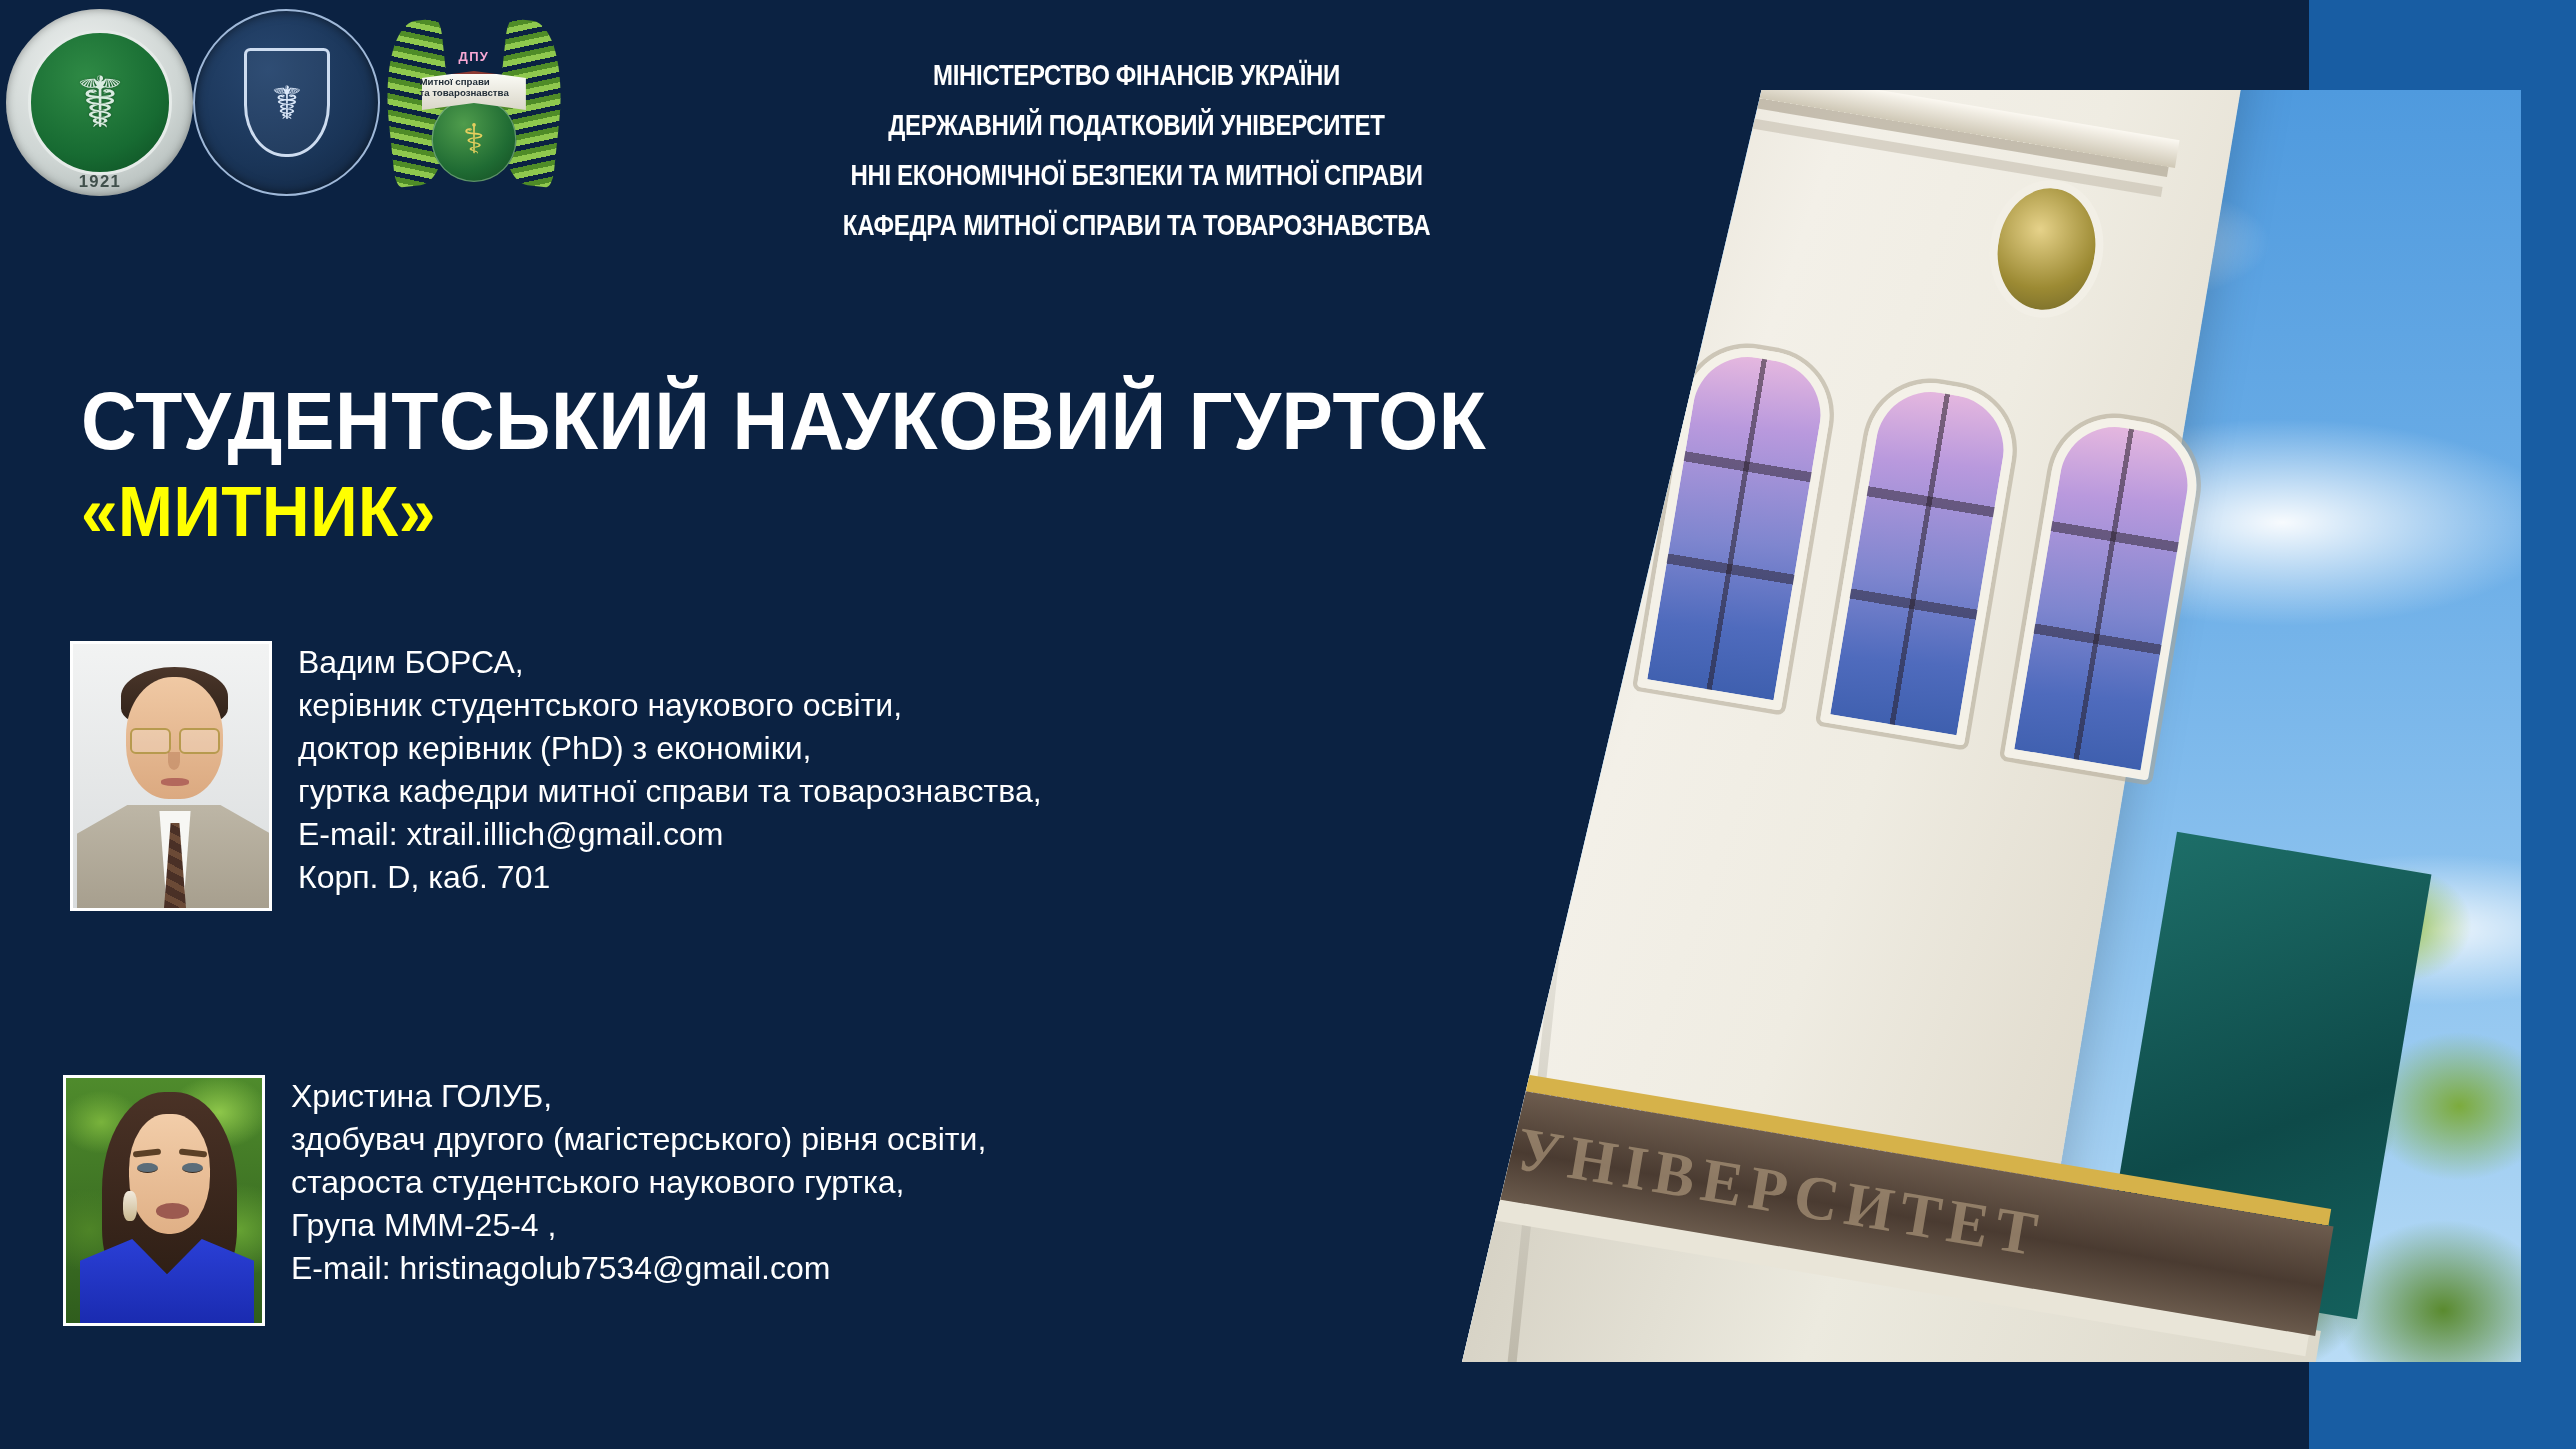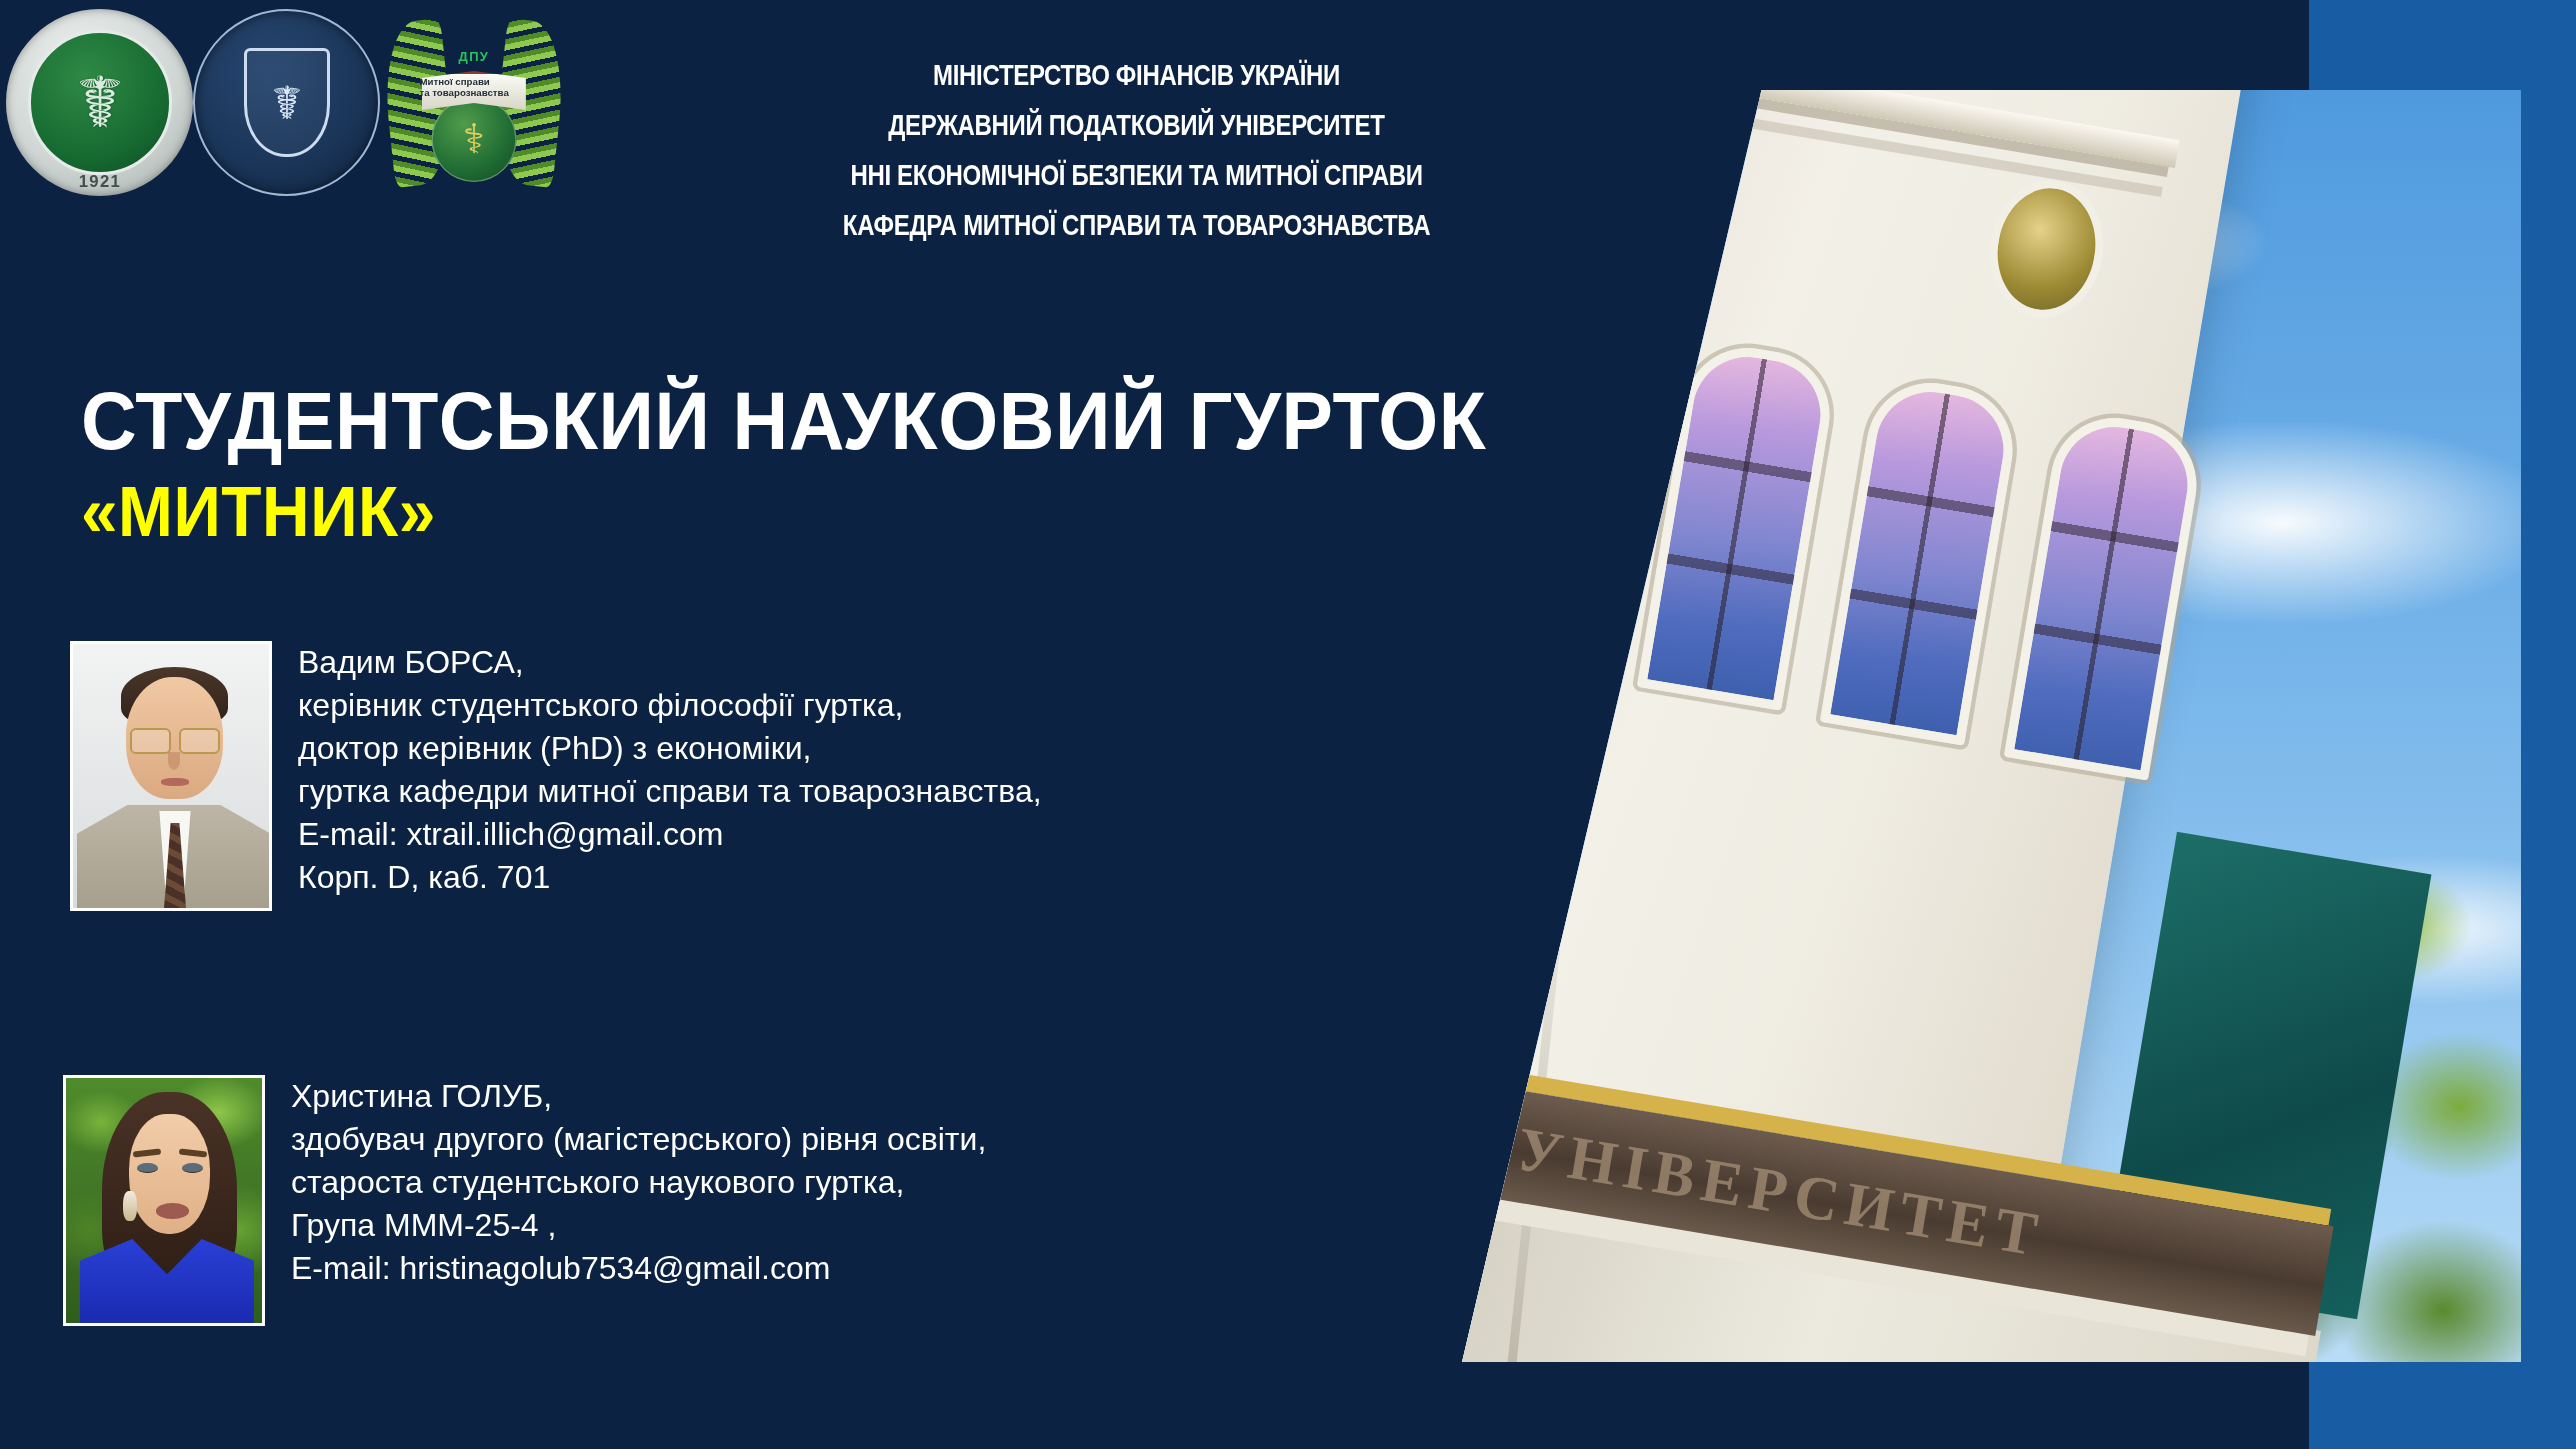--- a/index.html
+++ b/index.html
@@ -232,21 +232,21 @@
     border-top: 3.2px solid #8e3a33;
     clip-path: polygon(0 18%, 50% 0, 100% 18%, 100% 100%, 50% 82%, 0 100%);
   }
   .logo3 .book-text {
     position:absolute; left:50%; top: 67px; transform: translateX(-50%);
     width: 109px; text-align:left; font-size: 9.7px; line-height: 1.15;
     color:#24303a; font-weight: bold;
   }
   .logo3 .dpu {
     position:absolute; left:50%; top: 40px; transform: translateX(-50%);
-    font-size: 13px; color:#22c55e; font-weight:bold; letter-spacing:1.3px;
+    font-size: 13px; color:#f9a8d4; font-weight:bold; letter-spacing:1.3px;
   }
 
   
   .header-text {
     position: absolute;
     left: 721px; top: 50px;
     width: 831px;
     text-align: center;
   }
   .header-text .hline {
@@ -414,21 +414,21 @@
       <div class="m-head"></div>
       <div class="m-glass"></div>
       <div class="m-nose"></div>
       <div class="m-mouth"></div>
       <div class="m-suit"></div>
       <div class="m-shirt"></div>
       <div class="m-tie"></div>
     </div>
     <div class="info">
       <div class="line">Вадим БОРСА,</div>
-      <div class="line">керівник студентського філософії гуртка,</div>
+      <div class="line">керівник студентського наукового освіти,</div>
       <div class="line">доктор керівник (PhD) з економіки,</div>
       <div class="line">гуртка кафедри митної справи та товарознавства,</div>
       <div class="line">
         <span>E-mail:</span>
         <span class="u">xtrail.illich@gmail.com</span>
       </div>
       <div class="line">Корп. D, каб. 701</div>
     </div>
   </div>
 

